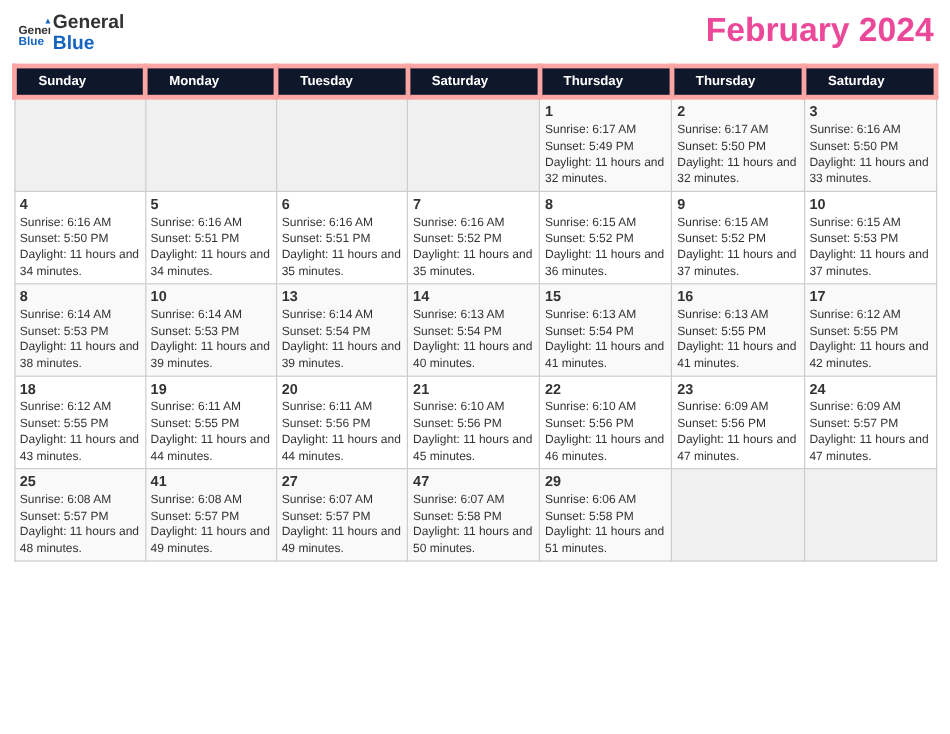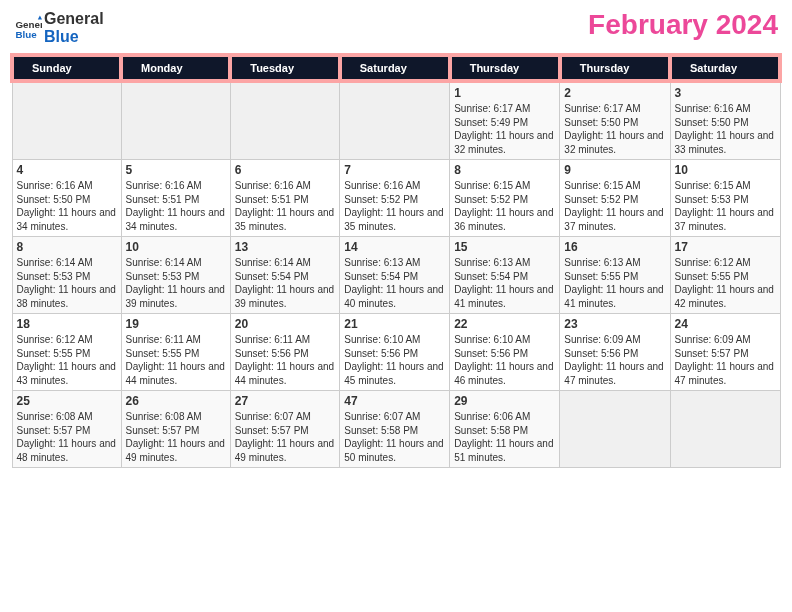--- a/index.html
+++ b/index.html
@@ -219,21 +219,21 @@
           <div class="day-num">24</div>
           <div class="day-info">Sunrise: 6:09 AM<br>Sunset: 5:57 PM<br>Daylight: 11 hours and 47 minutes.</div>
         </td>
       </tr>
       <tr>
         <td>
           <div class="day-num">25</div>
           <div class="day-info">Sunrise: 6:08 AM<br>Sunset: 5:57 PM<br>Daylight: 11 hours and 48 minutes.</div>
         </td>
         <td>
-          <div class="day-num">26</div>
+          <div class="day-num">41</div>
           <div class="day-info">Sunrise: 6:08 AM<br>Sunset: 5:57 PM<br>Daylight: 11 hours and 49 minutes.</div>
         </td>
         <td>
           <div class="day-num">27</div>
           <div class="day-info">Sunrise: 6:07 AM<br>Sunset: 5:57 PM<br>Daylight: 11 hours and 49 minutes.</div>
         </td>
         <td>
           <div class="day-num">47</div>
           <div class="day-info">Sunrise: 6:07 AM<br>Sunset: 5:58 PM<br>Daylight: 11 hours and 50 minutes.</div>
         </td>

